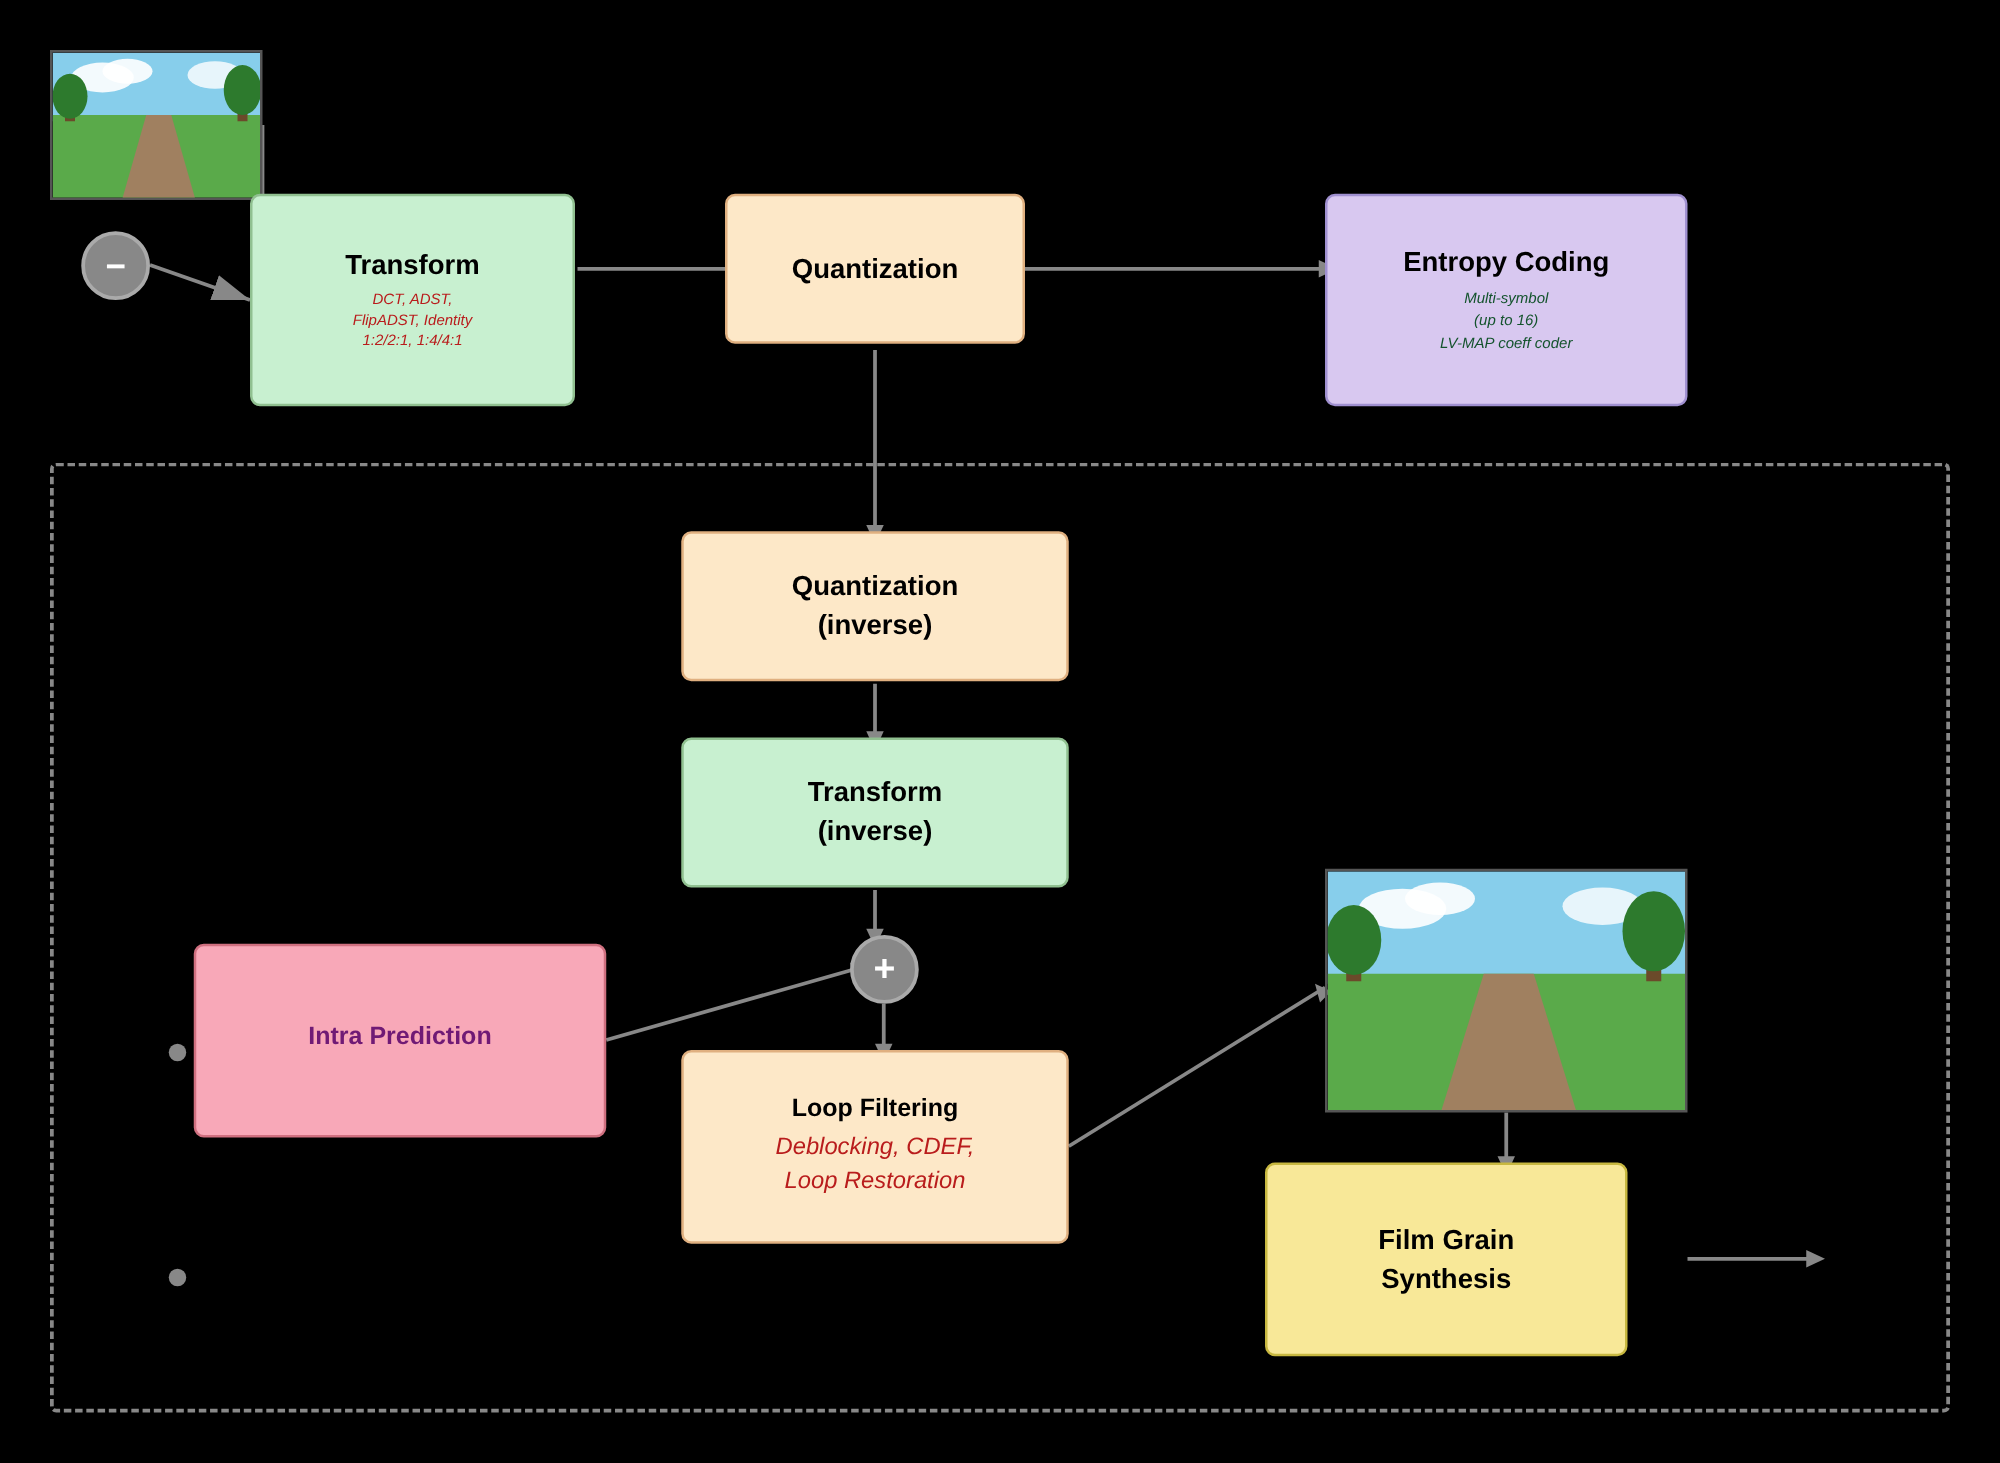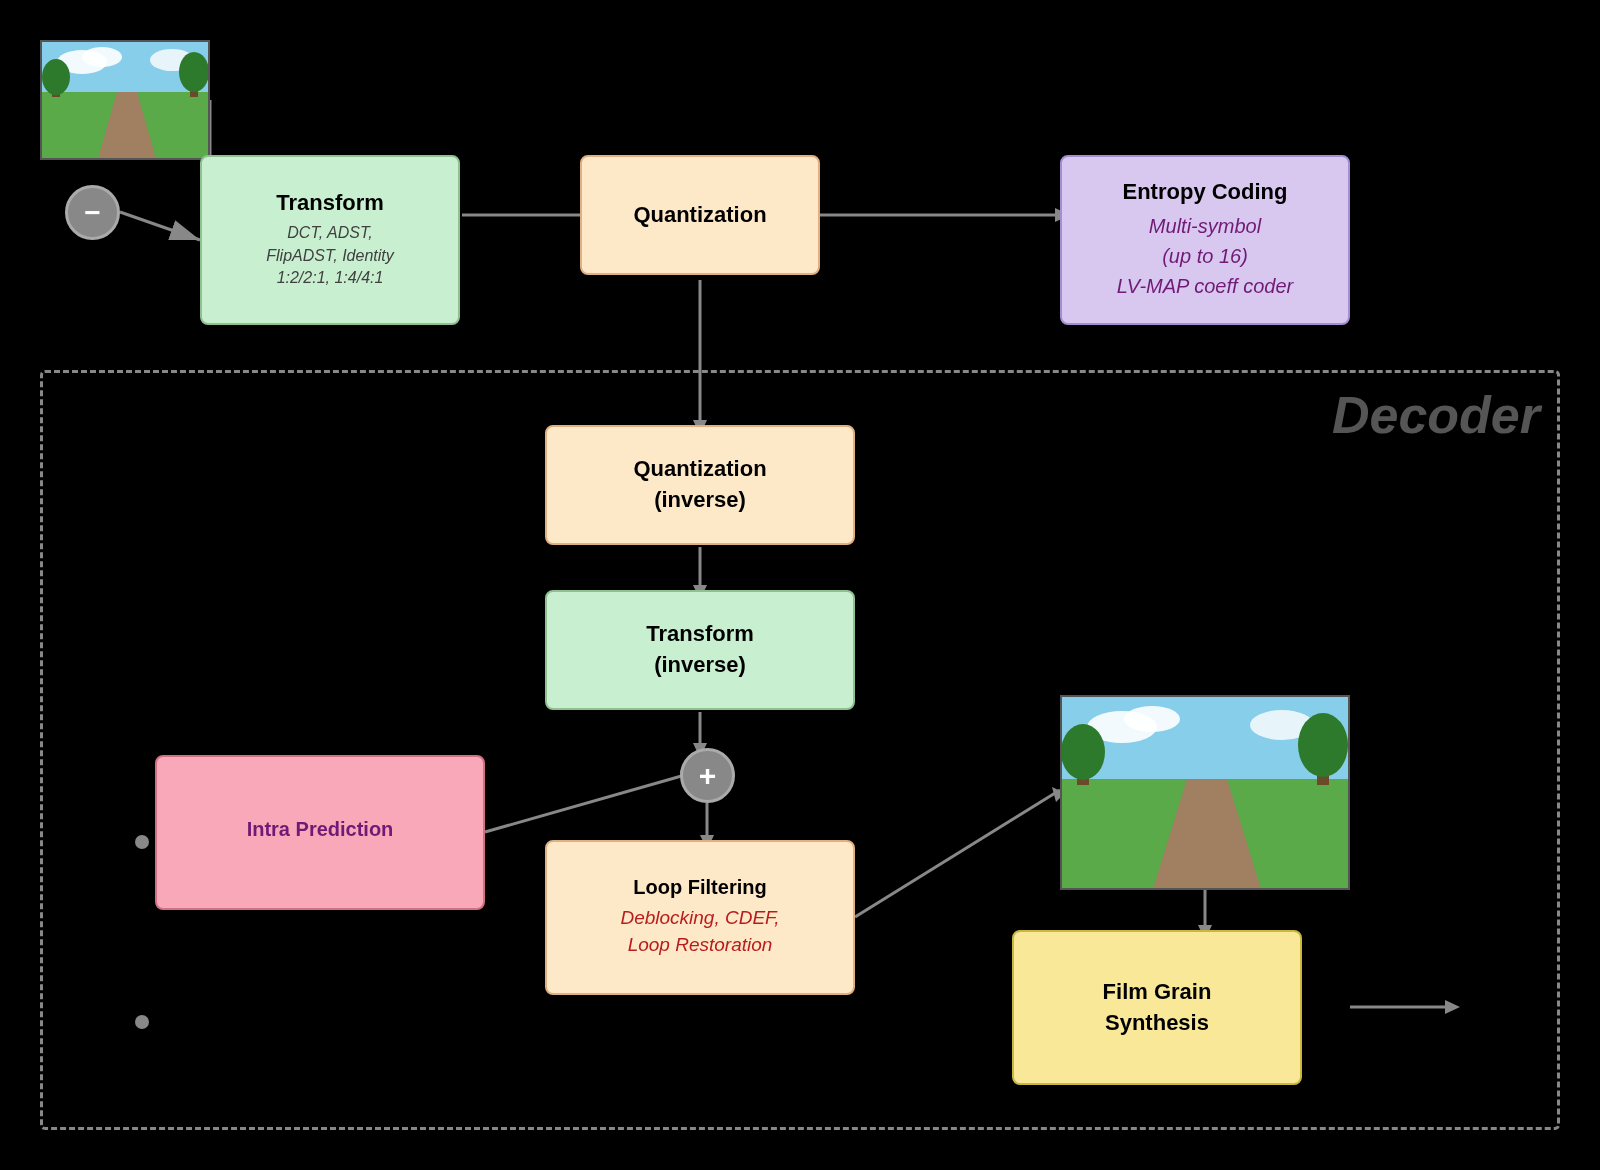--- a/index.html
+++ b/index.html
@@ -69,22 +69,22 @@
 
     .transform-box .title {
       font-weight: bold;
       font-size: 22px;
       color: #000;
       margin-bottom: 6px;
     }
 
     .transform-box .subtitle {
       font-style: italic;
-      font-size: 16px;
-      color: #404040;
+      font-size: 12px;
+      color: #b91c1c;
       line-height: 1.4;
     }
 
     
     .quantization-enc-box {
       position: absolute;
       top: 155px;
       left: 580px;
       width: 240px;
       height: 120px;
@@ -124,22 +124,22 @@
 
     .entropy-box .title {
       font-weight: bold;
       font-size: 22px;
       color: #000;
       margin-bottom: 6px;
     }
 
     .entropy-box .subtitle {
       font-style: italic;
-      font-size: 20px;
-      color: #701a75;
+      font-size: 12px;
+      color: #14532d;
       line-height: 1.5;
     }
 
     
     .decoder-box {
       position: absolute;
       top: 370px;
       left: 40px;
       width: 1520px;
       height: 760px;
@@ -459,21 +459,20 @@
 
   <div class="entropy-box">
     <div class="title">Entropy Coding</div>
     <div class="subtitle">
       <em>Multi-symbol<br>(up to 16)<br>LV-MAP coeff coder</em>
     </div>
   </div>
 
   <div class="decoder-box"></div>
 
-  <div class="decoder-label">Decoder</div>
 
   <div class="quantization-inv-box">
     <div class="title">
       <strong>Quantization<br>(inverse)</strong>
     </div>
   </div>
 
   <div class="transform-inv-box">
     <div class="title">
       <strong>Transform<br>(inverse)</strong>

